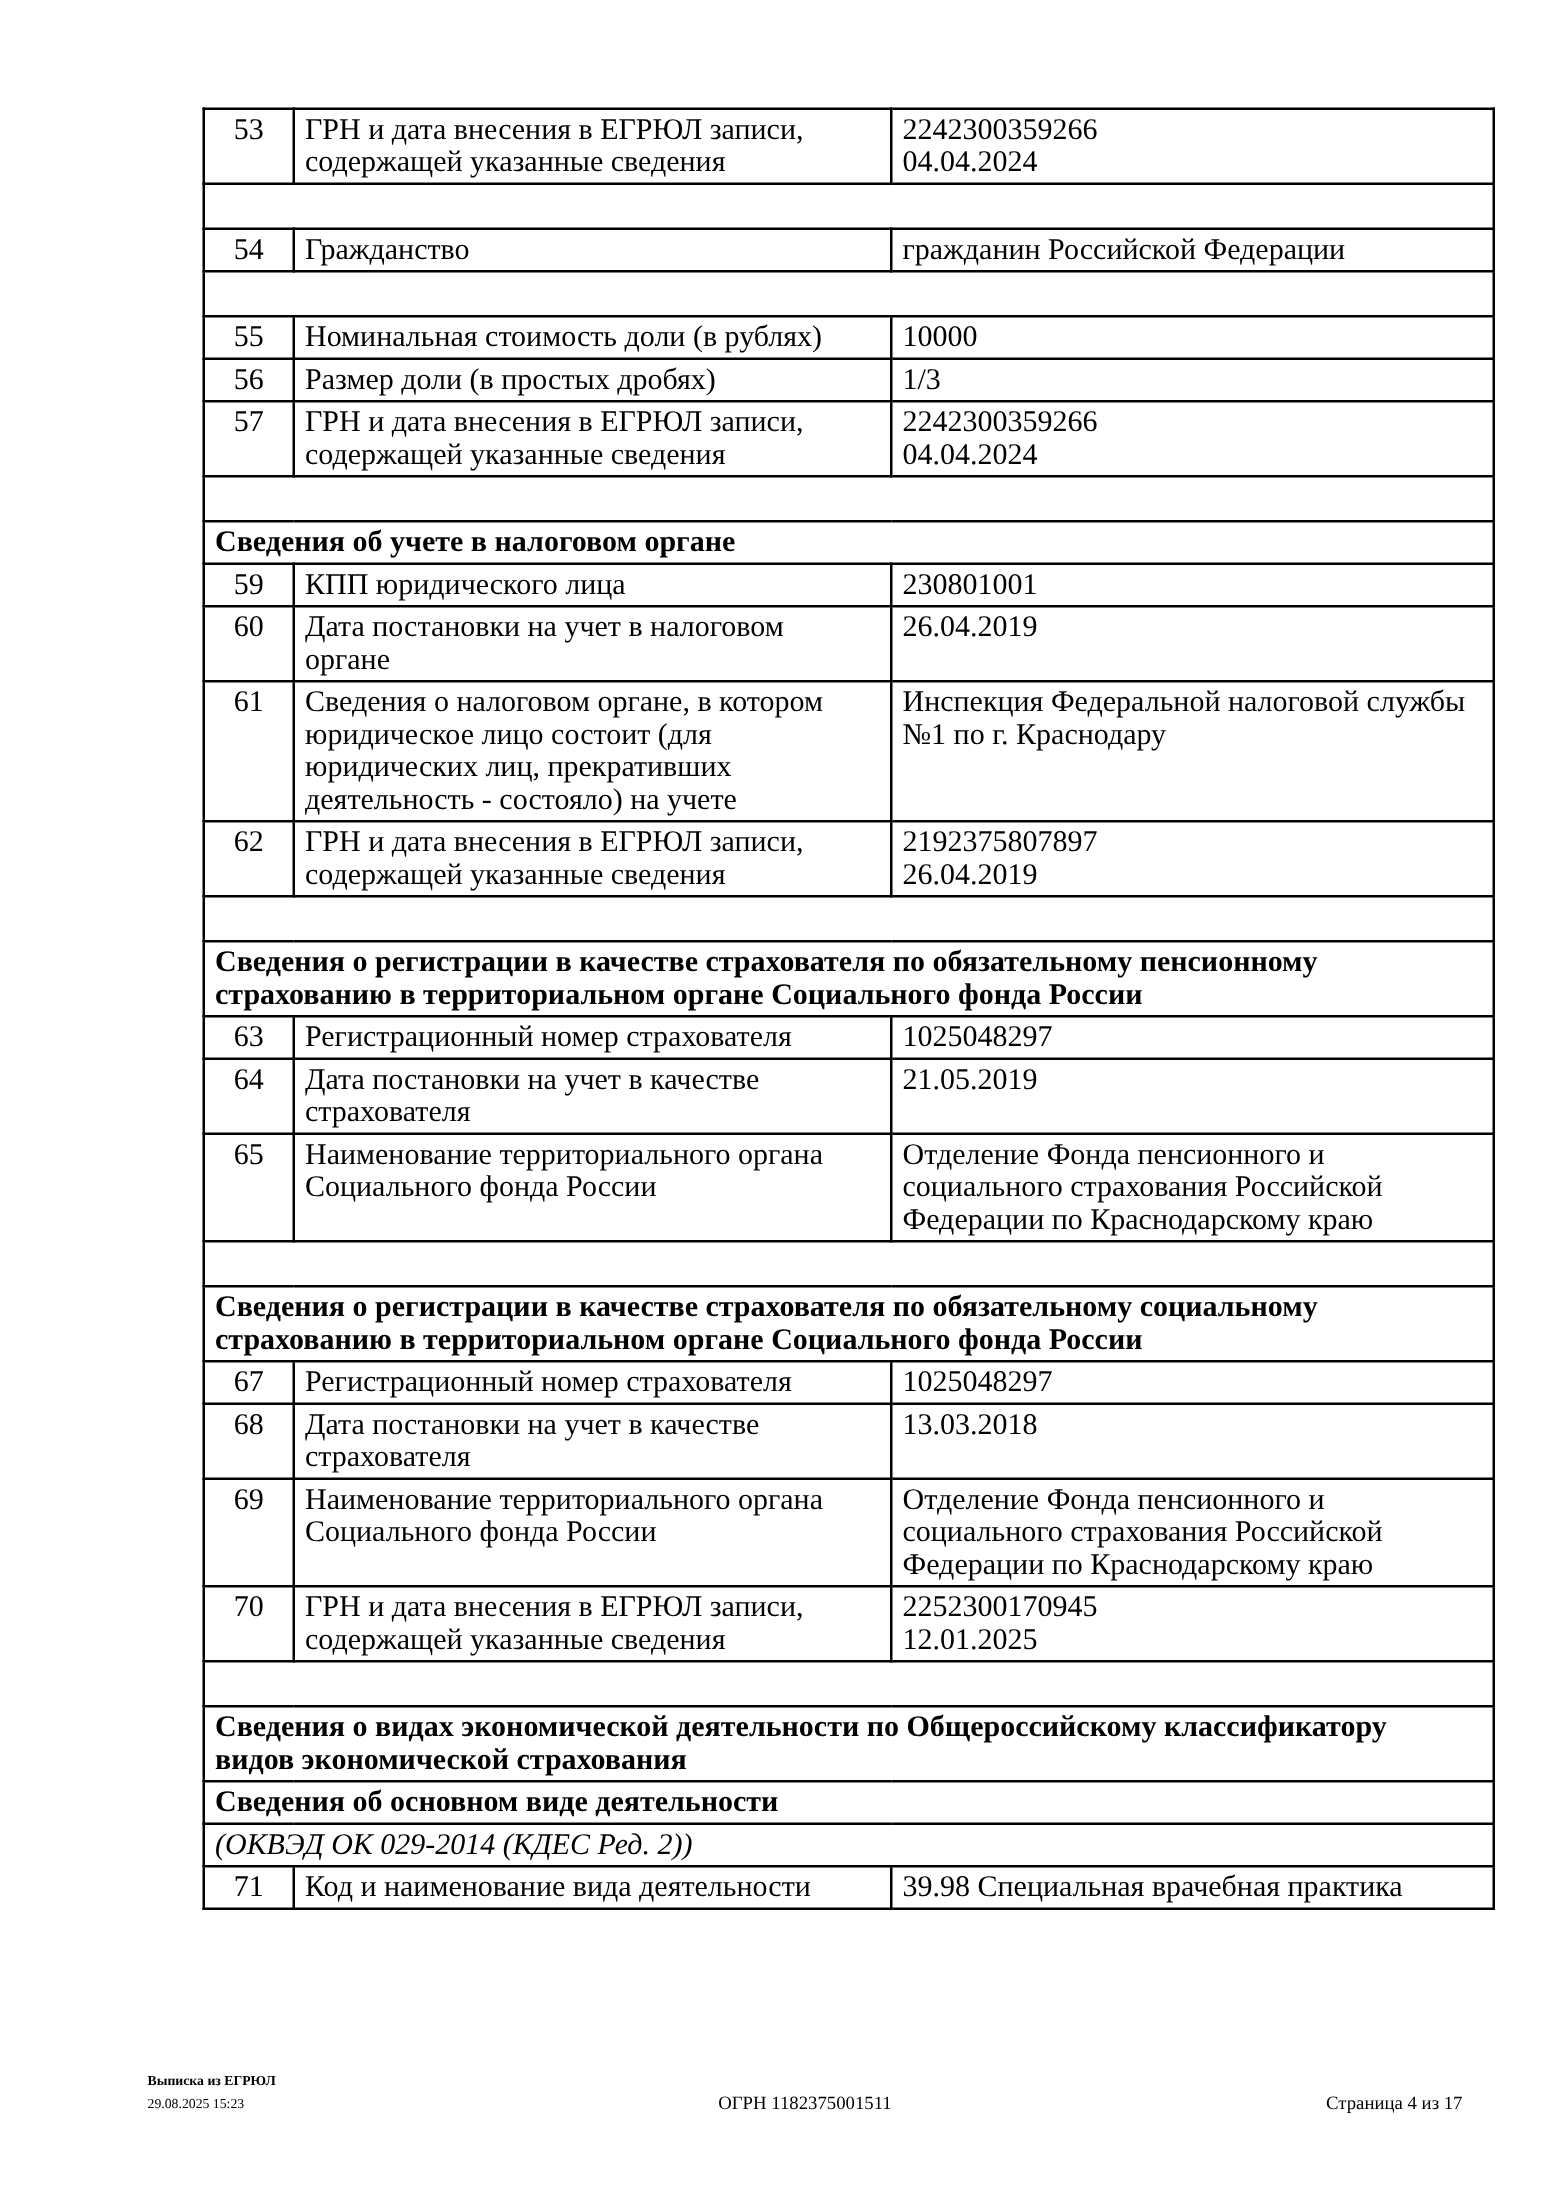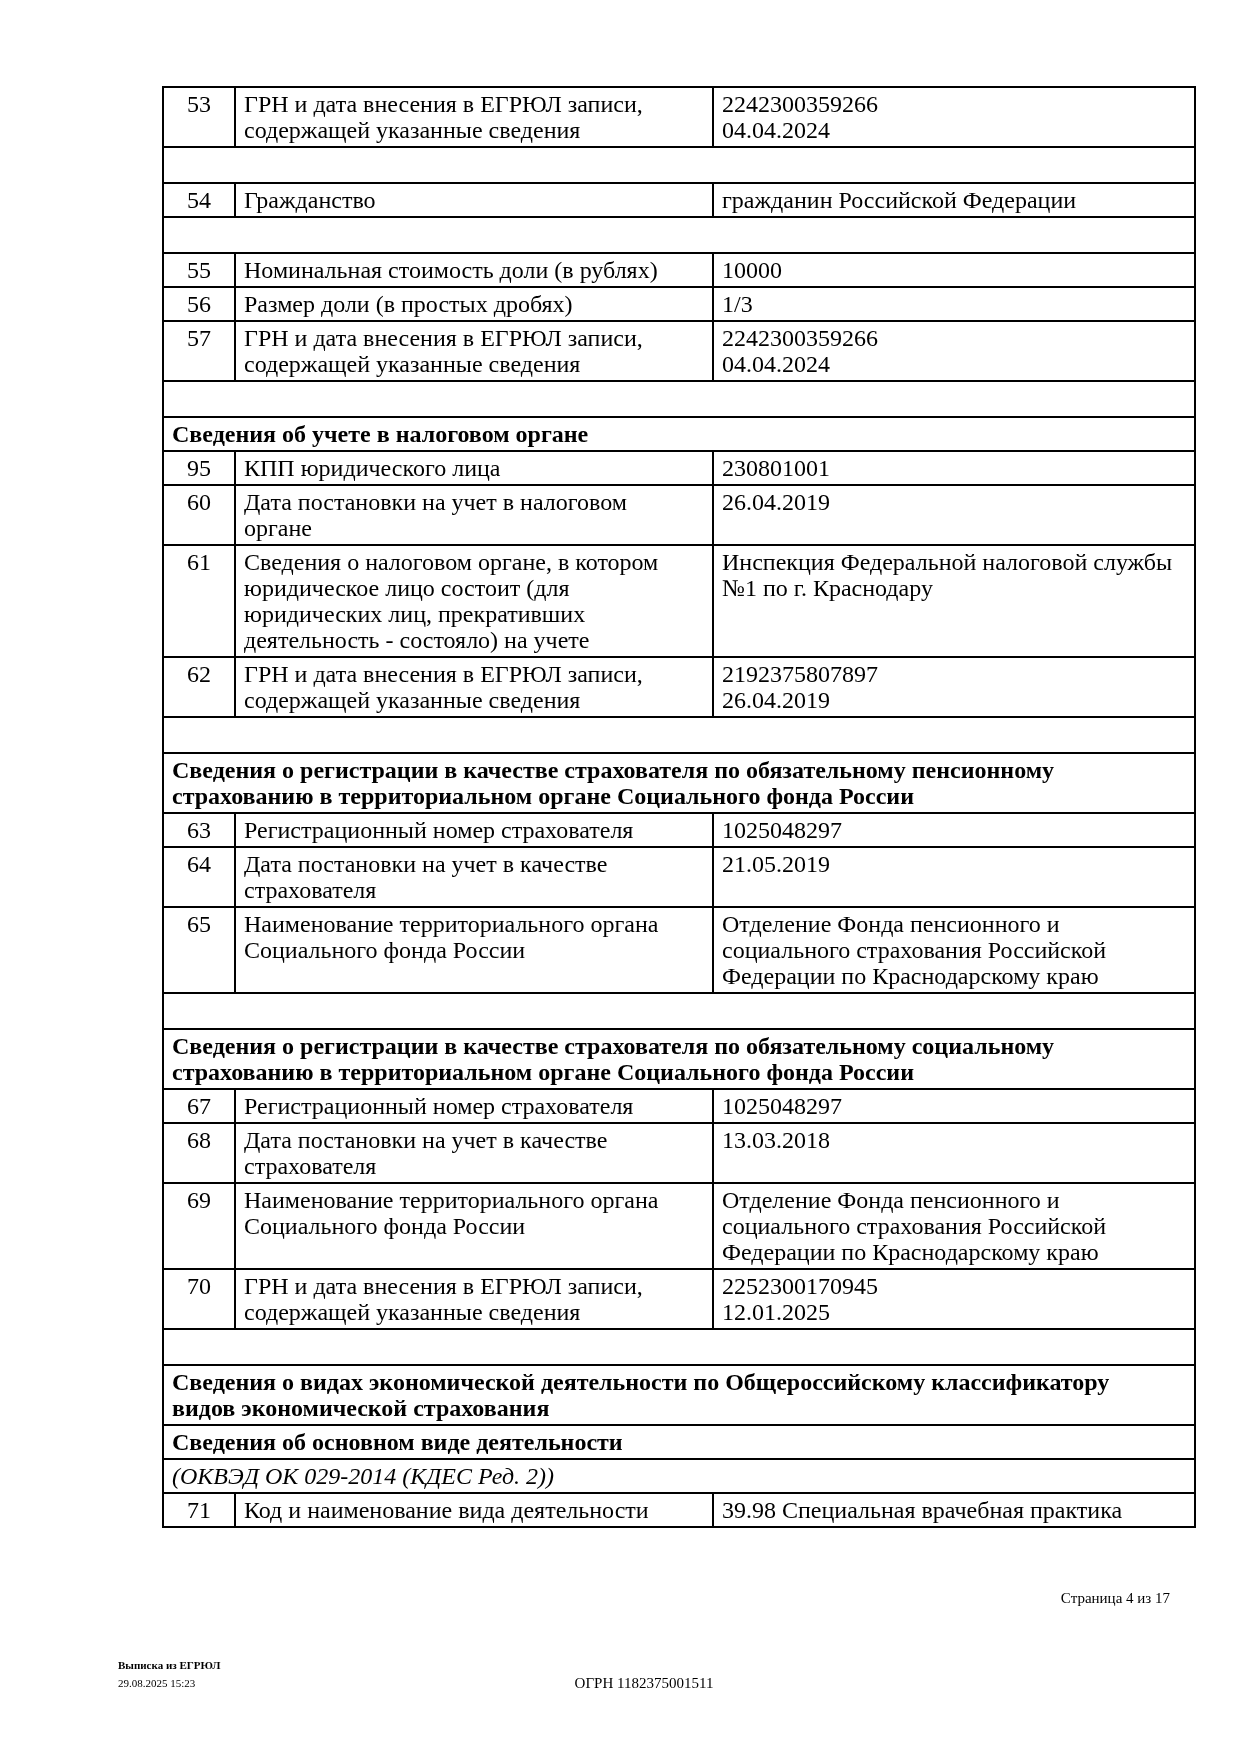--- a/index.html
+++ b/index.html
@@ -72,21 +72,21 @@
     left: 118px;
     top: 1674px;
     width: 1052px;
     text-align: center;
     font-size: 15px;
     line-height: 18px;
   }
   .footer-right {
     position: absolute;
     right: 70px;
-    top: 1589px;
+    top: 1674px;
     font-size: 15px;
     line-height: 18px;
     text-align: right;
   }
 </style>
 </head>
 <body>
 
 <div id="page">
 
@@ -155,21 +155,21 @@
           </tr>
           <tr>
             <td colspan="3" class="spacer"></td>
           </tr>
           <tr>
             <td colspan="3" class="section sec-bold">
               <div class="ln">Сведения об учете в налоговом органе</div>
             </td>
           </tr>
           <tr>
-            <td class="num">95</td>
+            <td class="num">59</td>
             <td>
               <div class="ln">КПП юридического лица</div>
             </td>
             <td>
               <div class="ln">230801001</div>
             </td>
           </tr>
           <tr>
             <td class="num">60</td>
             <td>

